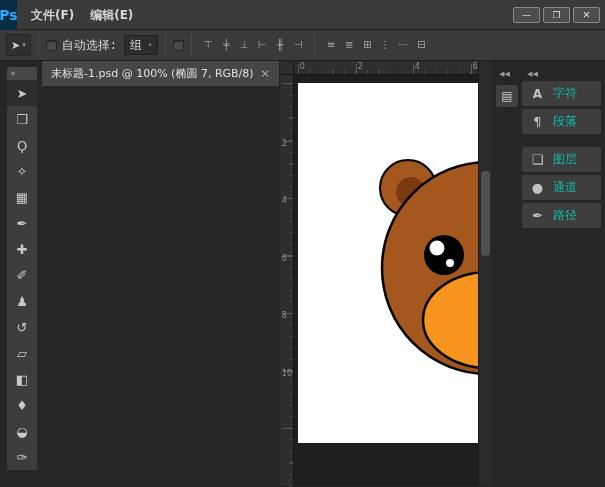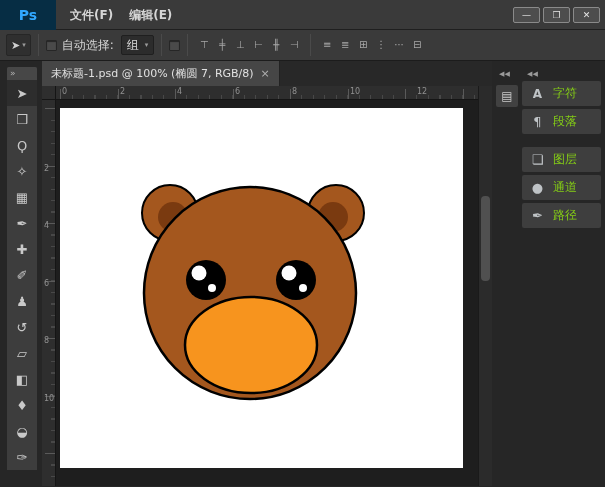--- a/index.html
+++ b/index.html
@@ -1,55 +1,55 @@
 <!DOCTYPE html>
 <html><head>
 <meta charset="utf-8">
 <style>
   * { box-sizing: border-box; margin: 0; padding: 0; }
   html,body { width:605px; height:487px; overflow:hidden; }
   body { background:#262626; font-family:"DejaVu Sans", sans-serif; color:#d6d6d6; font-size:12px; }
 
   
   .titlebar { height:30px; background:#3a3a3a; border-bottom:1px solid #1f1f1f; display:flex; align-items:center; }
-  .ps-logo { width:56px; height:30px; background:#062d44; color:#31a8ff; font-weight:bold; font-size:14px;
+  .ps-logo { width:17px; height:30px; background:#062d44; color:#31a8ff; font-weight:bold; font-size:14px;
              display:flex; align-items:center; justify-content:center; margin-right:6px; }
   .menu { padding:4px 8px; line-height:30px; white-space:nowrap; cursor:default; font-size:12px;font-weight:bold; }
   .win-controls { margin-left:auto; display:flex; gap:3px; padding-right:5px; }
   .win-btn { width:27px; height:16px; background:#4d4d4d; border:1px solid #8a8a8a; color:#e8e8e8;
              font-size:9px; line-height:14px; text-align:center; border-radius:2px; }
 
   
   .optionsbar { height:31px; background:#3a3a3a; border-bottom:1px solid #1c1c1c; display:flex; align-items:center; padding-left:6px; }
   .tp { display:flex; align-items:center; gap:2px; background:#2f2f2f; border:1px solid #262626; border-radius:2px;
         height:22px; padding:0 4px; color:#cfcfcf; font-size:11px; }
   .tp .arr { font-size:7px; color:#9a9a9a; }
   .vsep { width:1px; height:22px; background:#2a2a2a; border-right:1px solid #4a4a4a; margin:0 7px; }
   .cb { width:11px; height:11px; background:#4a4a4a; border:1px solid #262626; box-shadow:inset 0 1px 1px rgba(0,0,0,.5);
         display:inline-block; border-radius:1px; }
-  .opt-group { display:flex; align-items:center; gap:5px; white-space:nowrap; }
+  .opt-group { display:flex; align-items:center; gap:5px; white-space:nowrap;font-family:Liberation Mono, monospace; }
   .select { display:flex; align-items:center; gap:6px; background:#2c2c2c; border:1px solid #1f1f1f; border-radius:2px;
             height:20px; padding:0 5px; margin-left:2px; color:#ddd; }
   .select .arr { font-size:7px; color:#9a9a9a; }
   .align-btn { width:16px; height:18px; color:#a8a8a8; font-size:10px; line-height:18px; text-align:center; margin:0 1px;
                border-radius:2px; }
 
   
   .content { display:flex; height:425px; }
 
   
   .left-dock { width:42px; flex:none; }
   .tools-panel { width:30px; margin-left:7px; margin-top:6px; background:#3d3d3d; border-radius:2px 2px 0 0; }
   .tools-header { height:13px; background:#474747; color:#b5b5b5; font-size:9px; line-height:12px; padding-left:3px;
                   border-radius:2px 2px 0 0; }
   .tool { height:26px; display:flex; align-items:center; justify-content:center; color:#c9c9c9; font-size:13px; }
   .tool.selected { background:#2d2d2d; }
 
   
-  .center { flex:1; display:flex; flex-direction:column; min-width:0; }
+  .center { flex:1; display:flex; flex-direction:row; min-width:0; }
   .tabbar { height:25px; background:#282828; display:flex; }
   .tab { display:flex; align-items:center; background:#464646; border-right:1px solid #222; padding:0 9px; gap:7px; }
   .tab-title { font-size:11px; color:#e0e0e0; white-space:nowrap; }
   .tab-close { font-size:11px; color:#b0b0b0; }
 
   .viewport { flex:1; position:relative; background:#1e1e1e; overflow:hidden; }
   .ruler-h { position:absolute; left:14px; right:14px; top:0; height:14px; background:#2e2e2e; border-bottom:1px solid #151515; }
   .ruler-h::after { content:""; position:absolute; left:0; right:0; bottom:0; top:0;
     background-image:
       repeating-linear-gradient(to right,#5a5a5a 0 1px,transparent 1px 57.5px),
@@ -80,21 +80,21 @@
   .icon-strip { width:26px; margin-left:2px; }
   .strip-header, .dock-header { height:14px; font-size:7px; color:#9a9a9a; line-height:14px; padding-left:5px; }
   .strip-icon { width:22px; height:22px; margin:4px auto 0; background:#414141; border-radius:2px; color:#c9c9c9;
                 font-size:12px; display:flex; align-items:center; justify-content:center; }
   .dock { flex:1; margin:0 4px 0 2px; }
   .dock-item { height:25px; display:flex; align-items:center; gap:8px; padding-left:8px; margin-bottom:3px;
                background:#3e3e3e; border-radius:2px; }
   .dock-item.gap { margin-top:13px; }
   .dock-icon { width:15px; text-align:center; color:#bfc3c6; font-size:13px; }
   .dock-icon.bold { font-weight:bold; font-size:12px; }
-  .dock-label { font-size:12px; color:#84cc16; white-space:nowrap; }
+  .dock-label { font-size:12px; color:#14b8a6; white-space:nowrap; }
 </style>
 </head>
 <body>
 
 <div class="titlebar">
   <div class="ps-logo">Ps</div>
   <div class="menu">文件(F)</div>
   <div class="menu">编辑(E)</div>
   <div class="win-controls">
     <div class="win-btn">—</div>

